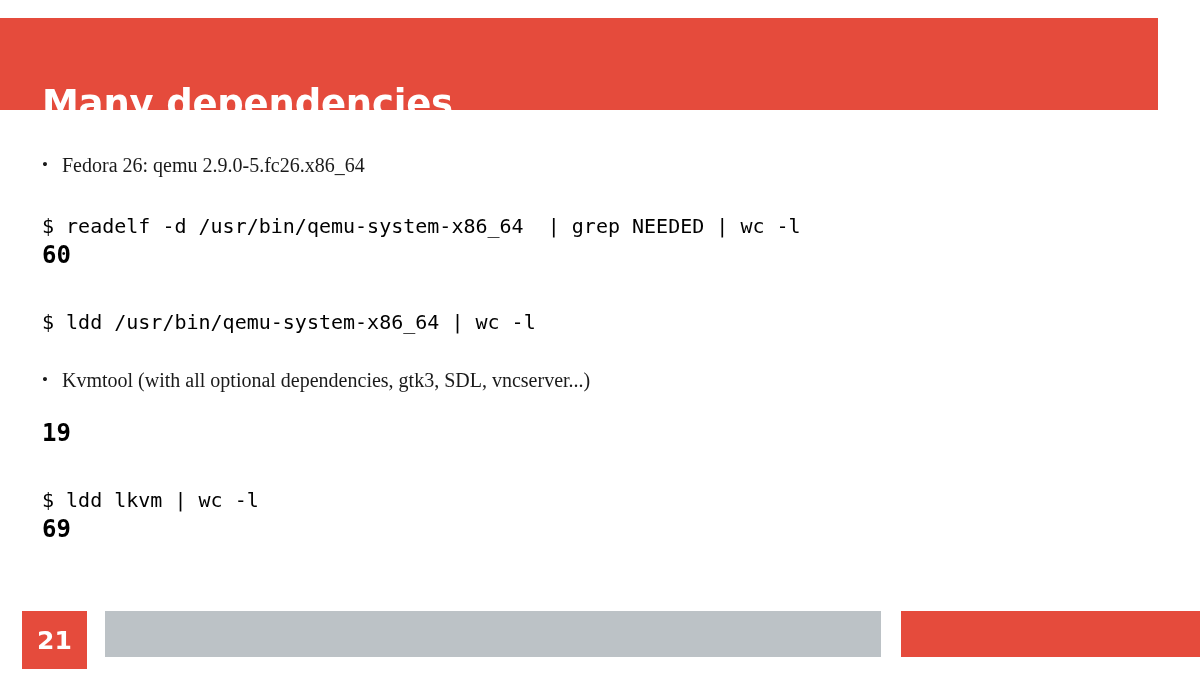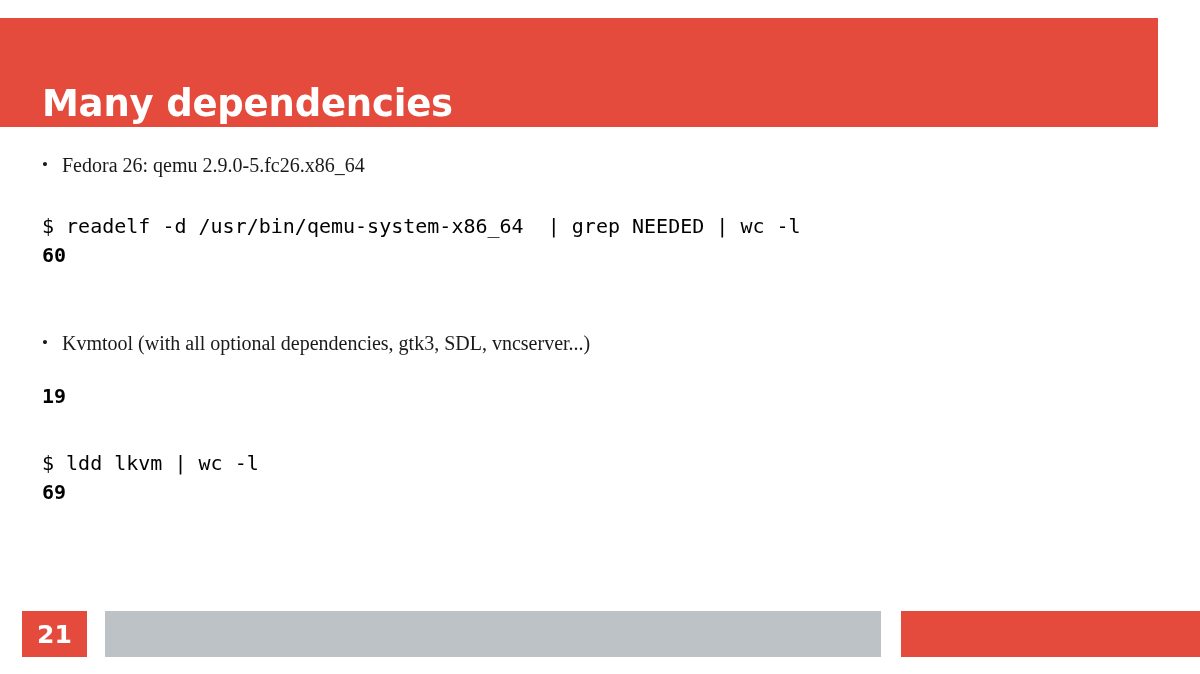--- a/index.html
+++ b/index.html
@@ -22,21 +22,21 @@
     inset: 0;
     background: #ffffff;
   }
 
   
   .header-banner {
     position: absolute;
     left: 0;
     top: 18px;
     width: 1158px;
-    height: 109px;
+    height: 92px;
     background: #e54b3c;
   }
   .slide-title {
     position: absolute;
     left: 42px;
     top: 64px;
     font-family: "DejaVu Sans", "Liberation Sans", sans-serif;
     font-size: 37px;
     font-weight: bold;
     color: #ffffff;
@@ -80,42 +80,42 @@
     margin: 0;
   }
   .cmd-line {
     font-size: 20px;
     line-height: 29px;
     font-weight: normal;
     white-space: pre;
     margin-top: 8px;
   }
   .cmd-output {
-    font-size: 20px;
+    font-size: 24px;
     line-height: 29px;
     font-weight: bold;
     white-space: pre;
   }
   .gap-md { height: 26px; }
   .gap-lg { height: 30px; }
 
   
   .footer {
     position: absolute;
     left: 0;
     top: 611px;
     width: 1200px;
     height: 46px;
   }
   .page-badge {
     position: absolute;
     left: 22px;
     top: 0;
     width: 65px;
-    height: 46px;
+    height: 58px;
     background: #e54b3c;
     display: flex;
     align-items: center;
     justify-content: center;
   }
   .page-badge-num {
     font-family: "DejaVu Sans", "Liberation Sans", sans-serif;
     font-size: 25px;
     font-weight: bold;
     color: #ffffff;
@@ -157,20 +157,21 @@
     <div class="gap-md"></div>
 
     <div class="cmd-block">
       <div class="cmd-line">$ readelf -d /usr/bin/qemu-system-x86_64  | grep NEEDED | wc -l</div>
       <div class="cmd-output">60</div>
     </div>
 
     <div class="gap-lg"></div>
 
     <div class="cmd-block">
+      <div class="cmd-line">$ ldd /usr/bin/qemu-system-x86_64 | wc -l</div>
     </div>
 
     <div class="gap-lg"></div>
 
     <div class="bullet-row">
       <span class="bullet-mark">•</span>
       <span class="bullet-text">Kvmtool (with all optional dependencies, gtk3, SDL, vncserver...)</span>
     </div>
 
     <div class="gap-md"></div>

